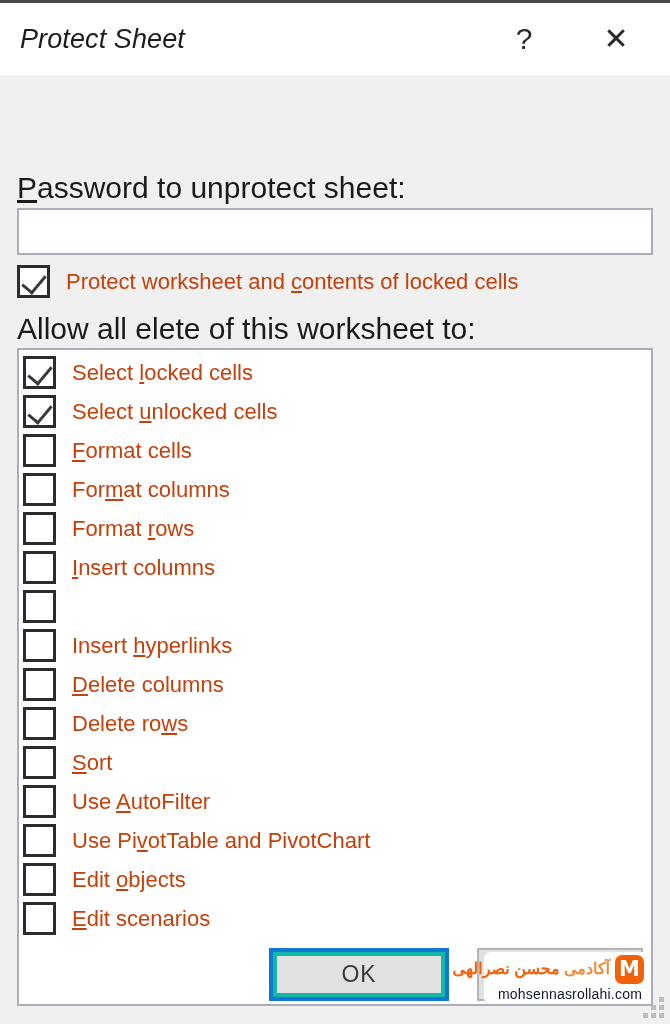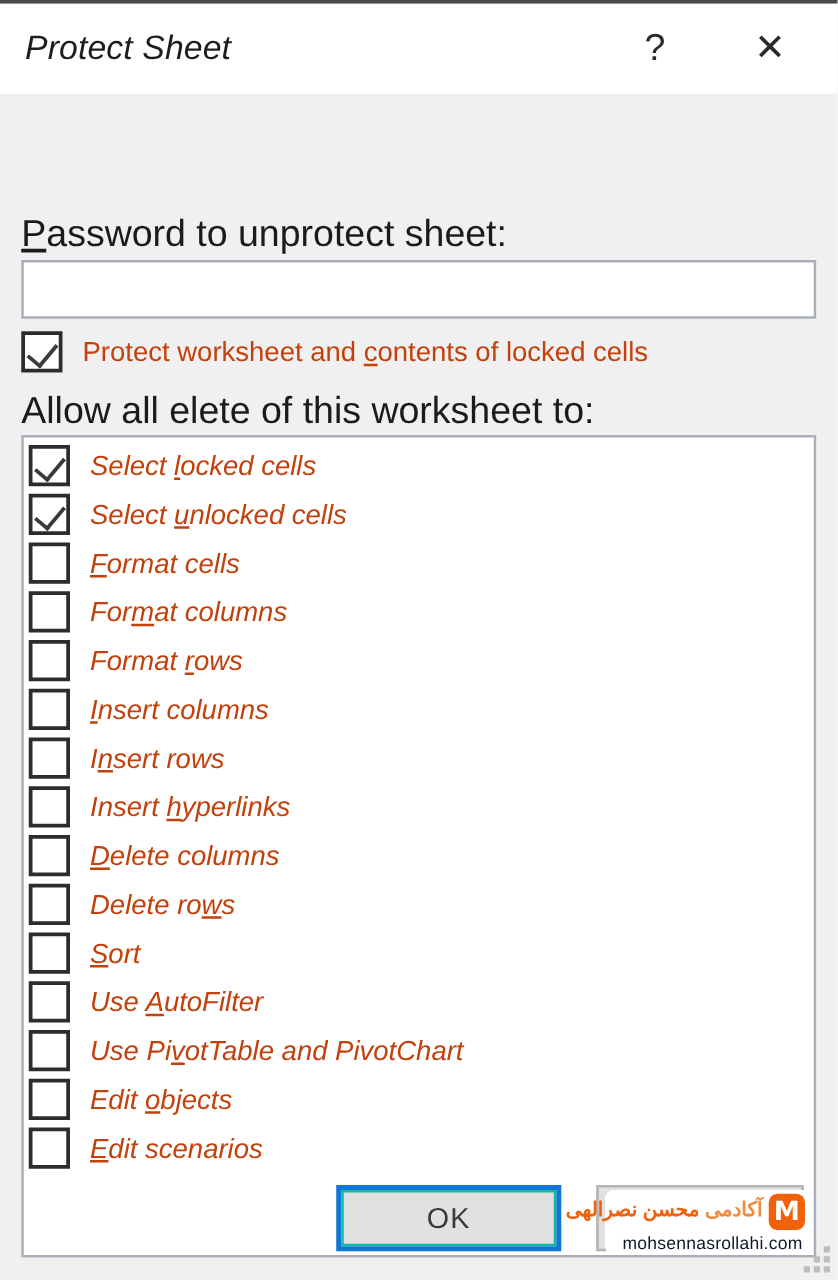--- a/index.html
+++ b/index.html
@@ -128,21 +128,20 @@
   
   #listbox {
     position: absolute;
     left: 17px; top: 273px;
     width: 636px; height: 658px;
     box-sizing: border-box;
     background: #ffffff;
     border: 2px solid #a9aeb8;
     overflow: hidden;
     padding: 3px 0 0 0;
-    font-style: italic;
   }
   .list-row {
     height: 39px;
     display: flex;
     align-items: center;
     gap: 16px;
     padding-left: 4px;
     box-sizing: border-box;
   }
 
@@ -157,21 +156,21 @@
     left: 269px; top: 17px;
     width: 180px; height: 53px;
     box-sizing: border-box;
     background: #e1e1e1;
     border: 4px solid #1078d4;
     display: flex; align-items: center; justify-content: center;
     cursor: default;
   }
   #ok-inner {
     width: 100%; height: 100%;
-    border: 2px solid #14b8a6;
+    border: 4px solid #14b8a6;
     box-sizing: border-box;
     display: flex; align-items: center; justify-content: center;
     font-size: 23px;
     color: #3b3b3b;
     letter-spacing: 1px;
   }
   #cancel-button {
     position: absolute;
     left: 477px; top: 17px;
     width: 166px; height: 53px;
@@ -309,21 +308,20 @@
         <div class="list-row">
           <span class="cbox"></span>
           <span class="cb-label"><span>Format </span><span class="acc">r</span><span>ows</span></span>
         </div>
         <div class="list-row">
           <span class="cbox"></span>
           <span class="cb-label"><span></span><span class="acc">I</span><span>nsert columns</span></span>
         </div>
         <div class="list-row">
           <span class="cbox"></span>
-          <span class="cb-label"><span>I</span><span class="acc">n</span><span>sert rows</span></span>
         </div>
         <div class="list-row">
           <span class="cbox"></span>
           <span class="cb-label"><span>Insert </span><span class="acc">h</span><span>yperlinks</span></span>
         </div>
         <div class="list-row">
           <span class="cbox"></span>
           <span class="cb-label"><span></span><span class="acc">D</span><span>elete columns</span></span>
         </div>
         <div class="list-row">

